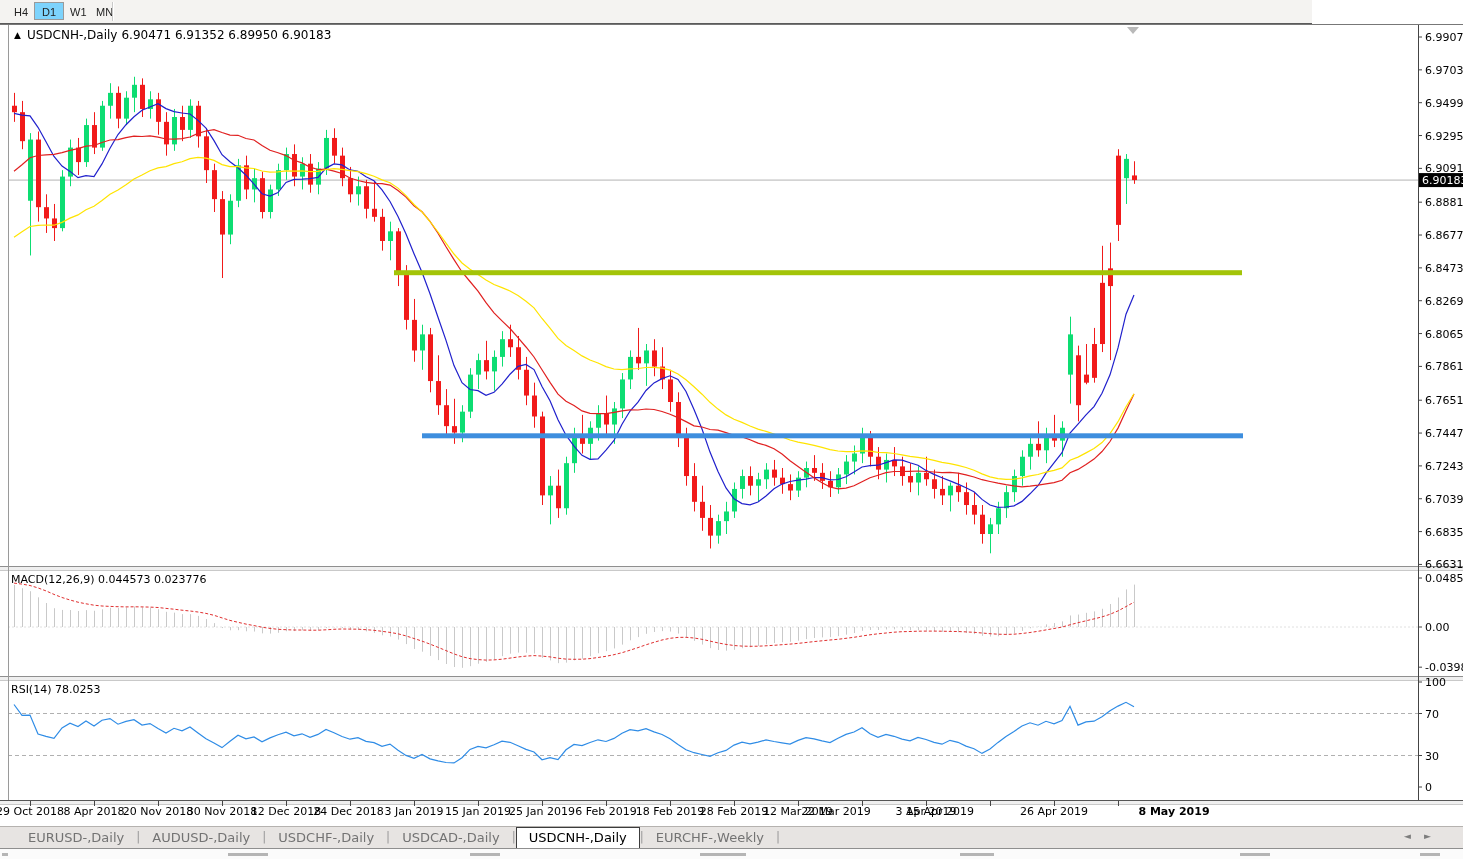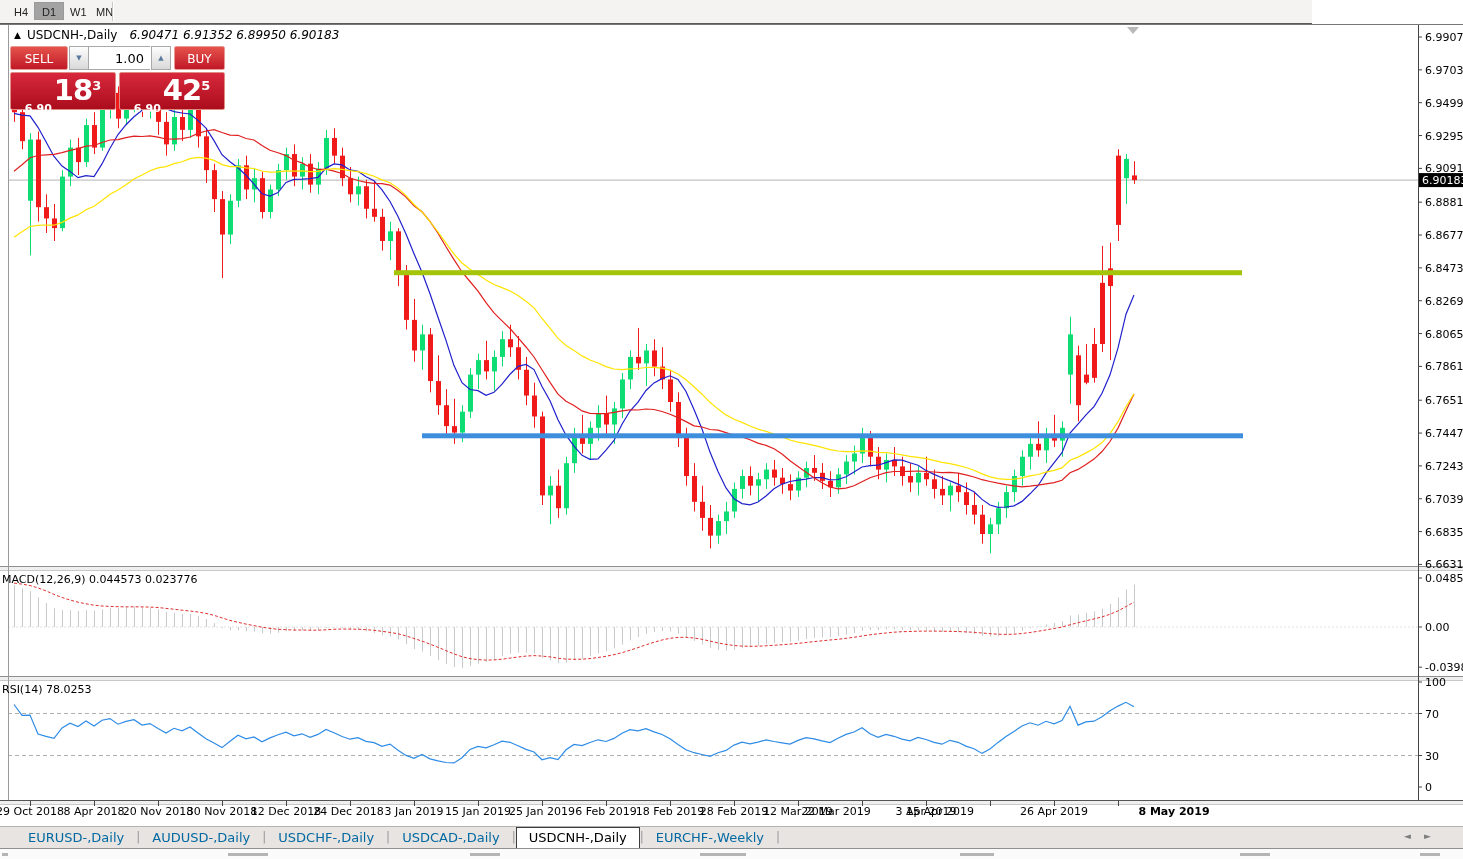--- a/index.html
+++ b/index.html
@@ -2,58 +2,58 @@
 <html><head>
 <meta charset="utf-8">
 <style>
   html,body{margin:0;padding:0;width:1463px;height:859px;overflow:hidden;background:#fff;
     font-family:"DejaVu Sans","Liberation Sans",sans-serif;-webkit-font-smoothing:none;}
   #stage{position:absolute;inset:0;width:1463px;height:859px;}
   
   #toolbar{position:absolute;left:0;top:0;width:1312px;height:23px;background:#f4f3f1;border-bottom:1px solid #5a5a5a;}
   .tfbtn{position:absolute;top:2px;height:18px;line-height:18px;padding:0 7px;font-size:11px;color:#222;
     border:1px solid transparent;background:transparent;cursor:default;}
-  .tfbtn.active{background:#a3a3a3;border:1px solid #9a9a9a;}
+  .tfbtn.active{background:#7dd3fc;border:1px solid #9a9a9a;}
   #tb-sep{position:absolute;left:112px;top:2px;width:1px;height:19px;background:#c9c9c9;border-right:1px solid #fff;}
   
   #cv{position:absolute;left:0;top:0;width:1463px;height:859px;pointer-events:none;}
   
   #chart-header{position:absolute;left:14px;top:28px;font-size:12px;color:#000;white-space:nowrap;}
   #chart-header .tri{font-size:9px;position:relative;top:-1px;margin-right:6px;}
-  #chart-header .ohlc{margin-left:12px;font-style:italic;}
+  #chart-header .ohlc{margin-left:4px;}
   
   #trade{position:absolute;left:10px;top:46px;width:215px;height:64px;}
   .tp-btn{position:absolute;top:0;height:24px;line-height:24px;text-align:center;color:#fff;font-size:12px;
     background:linear-gradient(#e5534b,#c01827);border:1px solid #e59a94;border-radius:2px;box-sizing:border-box;}
   #sell-btn{left:0;width:58px;}
   #buy-btn{left:164px;width:51px;}
   .spin{position:absolute;top:0;height:24px;width:20px;background:linear-gradient(#fdfdfd,#d9d9d9);
     border:1px solid #a9a9a9;box-sizing:border-box;color:#5b7a9d;font-size:7px;text-align:center;line-height:22px;}
   #spin-dn{left:59px;}
   #spin-up{left:141px;}
   #vol-field{position:absolute;left:79px;top:0;width:61px;height:24px;border:1px solid #a9a9a9;border-left:none;border-right:none;
     box-sizing:border-box;font-size:13px;text-align:right;padding:0 6px 0 0;font-family:"DejaVu Sans","Liberation Sans",sans-serif;}
   .px-box{position:absolute;top:26px;width:106px;height:38px;background:linear-gradient(#d8283c,#ab0d1d);
     border:1px solid #df8d85;border-radius:2px;color:#fff;box-sizing:border-box;text-align:center;}
   #sell-box{left:0;}
   #buy-box{left:109px;}
   .px-small{font-size:11px;font-weight:bold;position:relative;top:12px;margin-right:2px;}
   .px-big{font-size:29px;font-weight:bold;letter-spacing:-1px;}
   .px-sup{font-size:13px;font-weight:bold;position:relative;top:-10px;}
   
-  .ind-label{position:absolute;left:2px;font-size:11px;color:#000;}
+  .ind-label{position:absolute;left:11px;font-size:11px;color:#000;}
   
   #end-marker{position:absolute;left:1127px;top:27px;width:0;height:0;
     border-left:6px solid transparent;border-right:6px solid transparent;border-top:7px solid #b9b9b9;}
   
   #date-axis{position:absolute;left:0;top:803px;width:1463px;height:20px;}
   .datelabel{position:absolute;top:2px;font-size:11px;color:#000;transform:translateX(-50%);white-space:nowrap;}
   
   #tabbar{position:absolute;left:0;top:826px;width:1463px;height:21px;background:#e7e4e2;border-top:1px solid #b5b2af;}
-  .tab{position:relative;display:inline-block;height:19px;line-height:19px;padding:0 12px;font-size:13px;color:#0369a1;margin-top:0;}
+  .tab{position:relative;display:inline-block;height:19px;line-height:19px;padding:0 12px;font-size:13px;color:#737373;margin-top:0;}
   .tab.active{background:#fff;color:#000;border:1px solid #3c3c3c;border-bottom:none;height:20px;margin-top:0;z-index:2;}
   .tabdiv{display:inline-block;color:#9a9a9a;font-size:12px;position:relative;top:-1px;}
   #tab-strip{position:absolute;left:16px;top:0;white-space:nowrap;}
   .tabnav{position:absolute;top:4px;font-size:9px;color:#7d7d7d;}
   #tabnav-left{left:1404px;} #tabnav-right{left:1424px;}
   
   #bottom-strip{position:absolute;left:0;top:848px;width:1463px;height:11px;background:#fbfbfb;border-top:1px solid #8f8f8f;}
   .bs-mark{position:absolute;top:4px;height:3px;background:#b5b5b5;}
 </style>
 </head>
@@ -603,29 +603,20 @@
     <button class="tfbtn" style="left:88px">MN</button>
     <div id="tb-sep"></div>
   </div>
 
   <div id="chart-header">
     <span class="tri">▲</span><span>USDCNH-,Daily</span><span class="ohlc">6.90471 6.91352 6.89950 6.90183</span>
   </div>
 
   <div id="end-marker"></div>
 
-  <div id="trade">
-    <div class="tp-btn" id="sell-btn">SELL</div>
-    <div class="spin" id="spin-dn">▼</div>
-    <input id="vol-field" value="1.00" style="">
-    <div class="spin" id="spin-up">▲</div>
-    <div class="tp-btn" id="buy-btn">BUY</div>
-    <div class="px-box" id="sell-box"><span class="px-small">6.90</span><span class="px-big">18</span><span class="px-sup">3</span></div>
-    <div class="px-box" id="buy-box"><span class="px-small">6.90</span><span class="px-big">42</span><span class="px-sup">5</span></div>
-  </div>
 
   <div class="ind-label" style="top:573px">MACD(12,26,9) 0.044573 0.023776</div>
   <div class="ind-label" style="top:683px">RSI(14) 78.0253</div>
 
   <div id="date-axis">
       <div class="datelabel" style="left: 30px;">29 Oct 2018</div>
       <div class="datelabel" style="left: 94px;">8 Apr 2018</div>
       <div class="datelabel" style="left: 158px;">20 Nov 2018</div>
       <div class="datelabel" style="left: 222px;">30 Nov 2018</div>
       <div class="datelabel" style="left: 286px;">12 Dec 2018</div>

